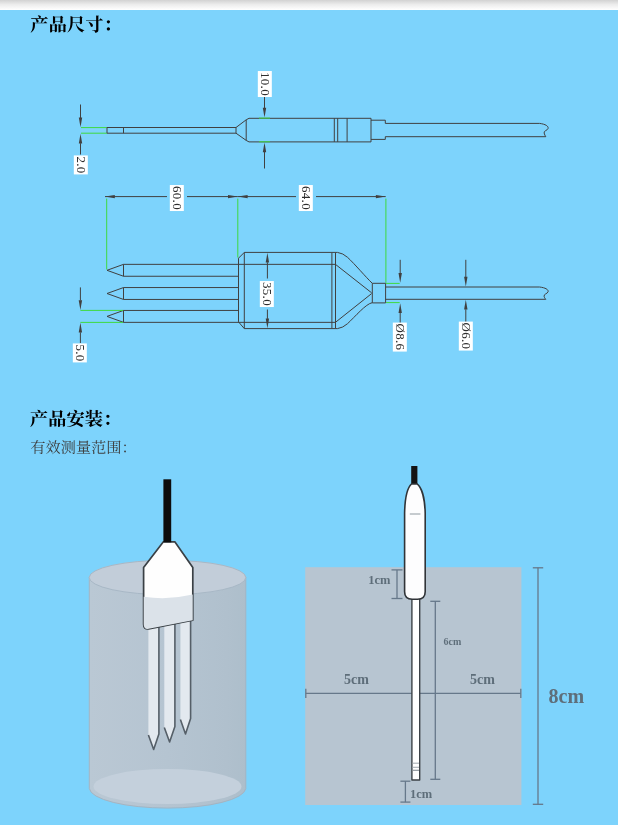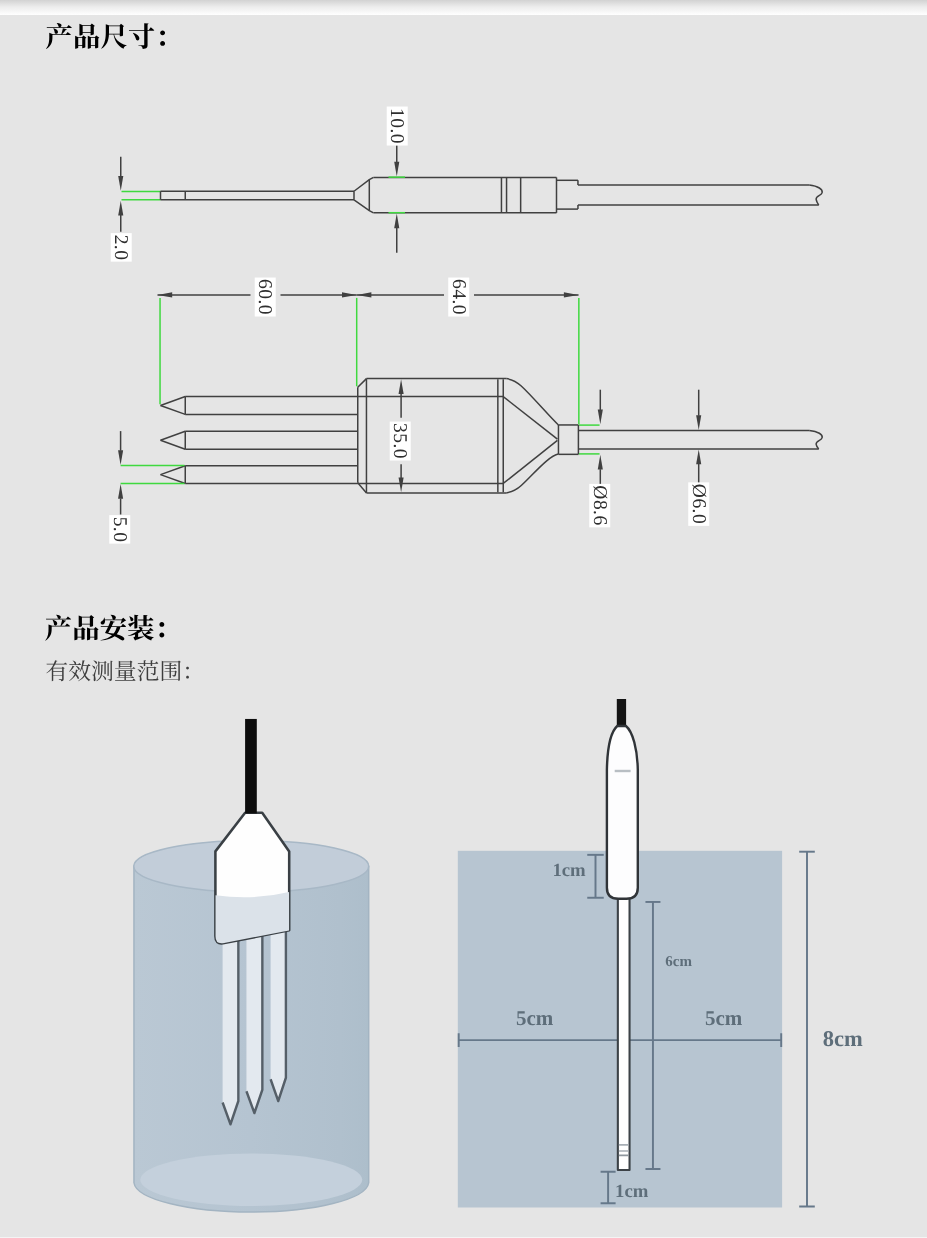--- a/index.html
+++ b/index.html
@@ -1,16 +1,16 @@
 <!DOCTYPE html>
 <html><head>
 <meta charset="utf-8">
 <style>
   html,body { margin:0; padding:0; background:#fff; }
-  #page { position:relative; width:618px; height:825px; background:#e5e5e5; overflow:hidden;
+  #page { position:relative; width:618px; height:825px; background:#7dd3fc; overflow:hidden;
           font-family:"Liberation Sans", sans-serif; }
   #top-shade { position:absolute; left:0; top:0; width:618px; height:10px;
           background:linear-gradient(180deg,#d2d2d2 0%,#ececec 45%,#ffffff 100%); }
   #art { position:absolute; left:0; top:0; }
   .vdim { position:absolute; transform:translate(-50%,-50%) rotate(90deg); transform-origin:center;
           font-family:"Liberation Serif", serif; color:#2e2e2e; background:#ffffff;
           line-height:1.05; white-space:nowrap; padding:0 1px; letter-spacing:0.3px; }
   .cmlab { position:absolute; font-family:Liberation Serif, serif; font-weight:bold;
           color:#5e6e7a; line-height:1; white-space:nowrap; }
   .cjk-real { position:absolute; color:transparent; white-space:nowrap; line-height:1;
@@ -221,15 +221,15 @@
 <span class="vdim" style="left:177.0px;top:198.0px;font-size:13.0px">60.0</span>
 <span class="vdim" style="left:306.0px;top:198.0px;font-size:13.0px">64.0</span>
 <span class="vdim" style="left:267.4px;top:294.0px;font-size:13.0px">35.0</span>
 <span class="vdim" style="left:400.3px;top:336.5px;font-size:13.0px">Ø8.6</span>
 <span class="vdim" style="left:465.9px;top:335.5px;font-size:13.0px">Ø6.0</span>
 <span class="vdim" style="left:80.4px;top:353.4px;font-size:13.0px">5.0</span>
 <span class="cmlab" style="right:227.5px;top:574.3px;font-size:12.5px">1cm</span>
 <span class="cmlab" style="left:443.5px;top:636.8px;font-size:10px">6cm</span>
 <span class="cmlab" style="left:344px;top:672.6px;font-size:14px">5cm</span>
 <span class="cmlab" style="left:470px;top:672.6px;font-size:14px">5cm</span>
-<span class="cmlab" style="left:548.5px;top:685.6px;font-size:15px">8cm</span>
+<span class="cmlab" style="left:548.5px;top:685.6px;font-size:20px">8cm</span>
 <span class="cmlab" style="left:410px;top:787.6px;font-size:12.5px">1cm</span>
 </div>
 
 </body></html>

